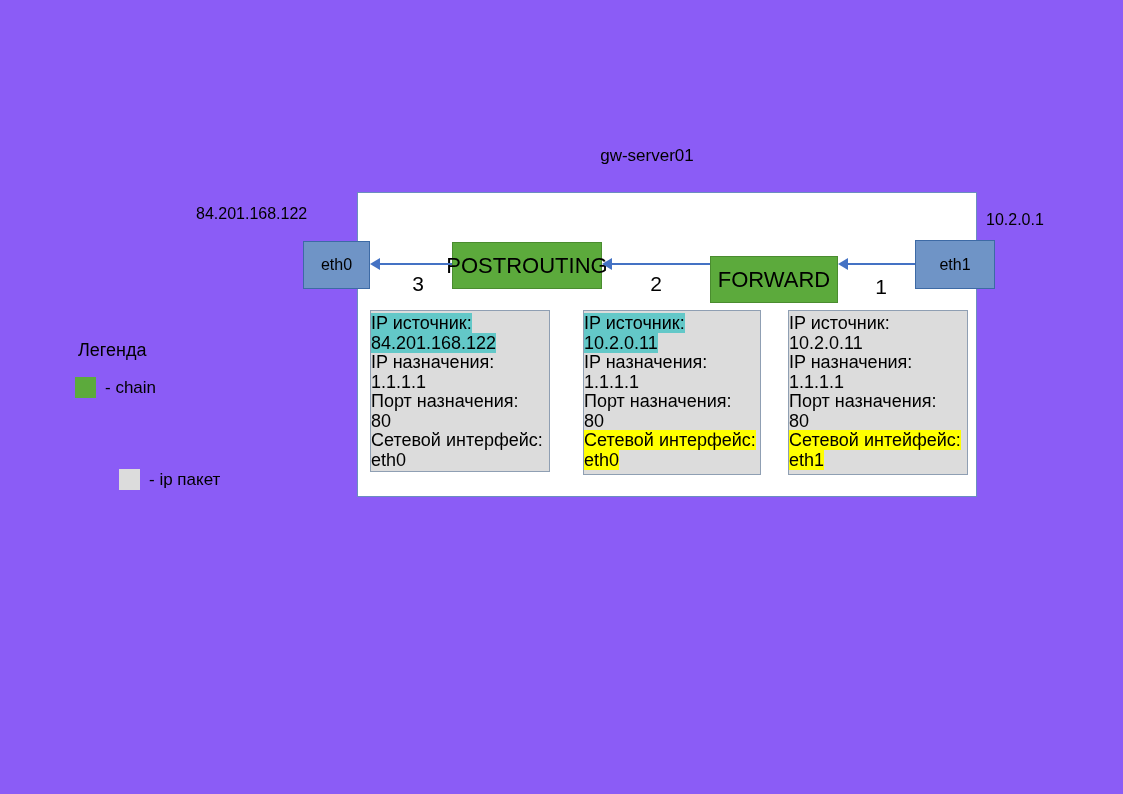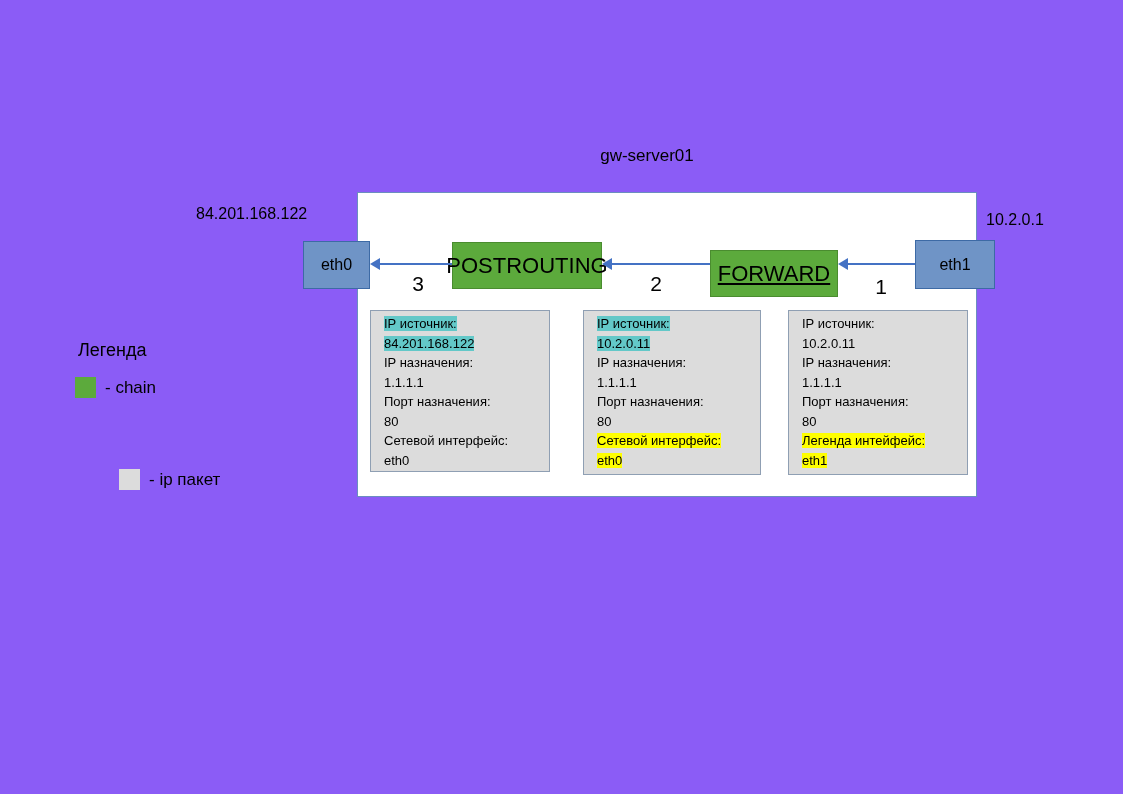--- a/index.html
+++ b/index.html
@@ -59,22 +59,22 @@
 
   .step-num {
     position:absolute; width:30px; text-align:center;
     font-size:21px;
   }
 
   .packet {
     position:absolute;
     background:var(--packet-gray,#dcdcdc);
     border:1px solid var(--packet-border,#8f9fb3);
-    padding:3px 13px;
-    font-size:13px; line-height:19.5px;
+    padding:3px 0;
+    font-size:18px; line-height:19.5px;
   }
   .pline { white-space:nowrap; }
   .hl[data-hl="cyan"]   { background:var(--highlight-cyan,#63c8c8); }
   .hl[data-hl="yellow"] { background:var(--highlight-yellow,#ffff00); }
 
   .legend-title { position:absolute; left:78px; top:340px; font-size:18px; }
   .legend-row {
     position:absolute; left:75px;
     display:flex; align-items:center; gap:9px;
     font-size:17px; white-space:nowrap;
@@ -93,21 +93,21 @@
 
   <div class="server-box"></div>
 
   <div class="ip-label" style="left:196px; top:205px;">84.201.168.122</div>
   <div class="ip-label" style="left:958px; top:211px;margin-left:28px;">10.2.0.1</div>
 
   <div class="iface" style="left:303px; top:241px; width:67px; height:48px;">eth0</div>
   <div class="iface" style="left:915px; top:240px; width:80px; height:49px;">eth1</div>
 
   <div class="chain" style="left:452px; top:242px; width:150px; height:47px;">POSTROUTING</div>
-  <div class="chain" style="left:710px; top:250px; width:128px; height:47px;text-decoration:underline;">FORWARD</div>
+  <div class="chain" style="left:710px; top:256px; width:128px; height:47px;">FORWARD</div>
 
   <div class="arrow" style="left:838px; top:263px; width:77px;">
     <span class="arrow-line"></span>
     <span class="arrow-head"></span>
   </div>
   <div class="arrow" style="left:602px; top:263px; width:108px;">
     <span class="arrow-line"></span>
     <span class="arrow-head"></span>
   </div>
   <div class="arrow" style="left:370px; top:263px; width:82px;">
@@ -141,21 +141,21 @@
     <div class="pline"><span class="hl" data-hl="yellow">eth0</span></div>
   </div>
 
   <div class="packet" style="left:788px; top:310px; width:180px; height:165px;">
     <div class="pline"><span class="hl" data-hl="none">IP источник:</span></div>
     <div class="pline"><span class="hl" data-hl="none">10.2.0.11</span></div>
     <div class="pline"><span class="hl" data-hl="none">IP назначения:</span></div>
     <div class="pline"><span class="hl" data-hl="none">1.1.1.1</span></div>
     <div class="pline"><span class="hl" data-hl="none">Порт назначения:</span></div>
     <div class="pline"><span class="hl" data-hl="none">80</span></div>
-    <div class="pline"><span class="hl" data-hl="yellow">Легенда интейфейс:</span></div>
+    <div class="pline"><span class="hl" data-hl="yellow">Сетевой интейфейс:</span></div>
     <div class="pline"><span class="hl" data-hl="yellow">eth1</span></div>
   </div>
 
   <div class="legend-title">Легенда</div>
 
   <div class="legend-row" style="top:377px;">
     <span class="swatch" data-swatch="green"></span>
     <span>- chain</span>
   </div>
   <div class="legend-row" style="top:469px;padding-left:44px;">

